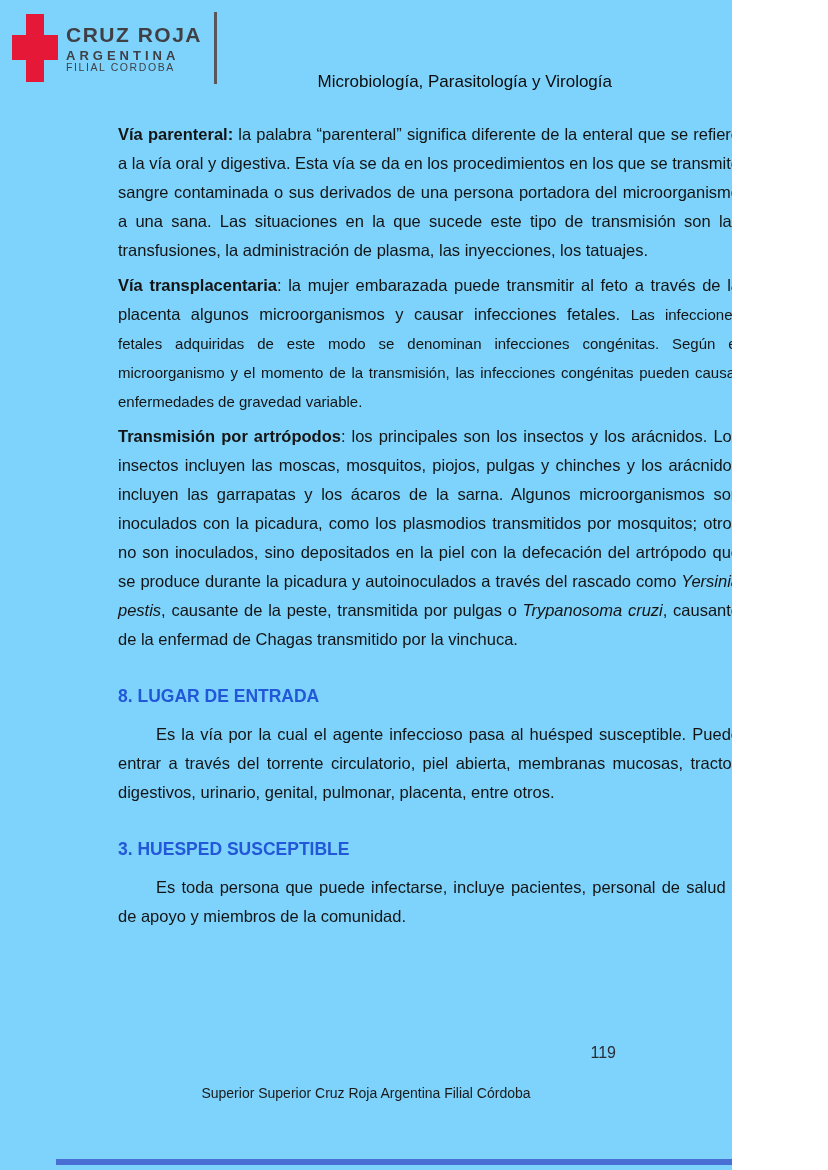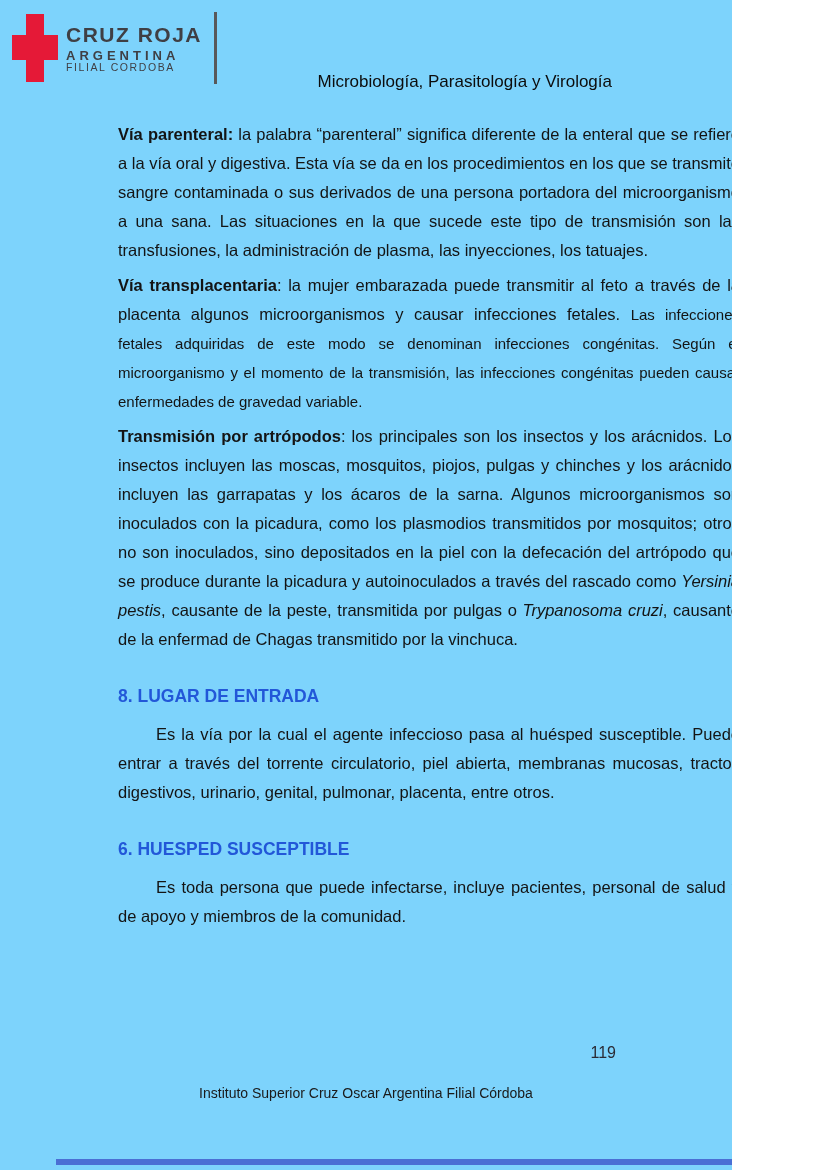--- a/index.html
+++ b/index.html
@@ -131,23 +131,23 @@
   <div class="doc-title">Microbiología, Parasitología y Virología</div>
 
   <div class="content">
     <p><span class="run-bold">Vía parenteral: </span><span class="run-normal">la palabra “parenteral” significa diferente de la enteral que se refiere a la vía oral y digestiva. Esta vía se da en los procedimientos en los que se transmite sangre contaminada o sus derivados de una persona portadora del microorganismo a una sana. Las situaciones en la que sucede este tipo de transmisión son las transfusiones, la administración de plasma, las inyecciones, los tatuajes.</span></p>
     <p><span class="run-bold">Vía transplacentaria</span><span class="run-normal">: la mujer embarazada puede transmitir al feto a través de la placenta algunos microorganismos y causar infecciones fetales. </span><span class="run-small">Las infecciones fetales adquiridas de este modo se denominan infecciones congénitas. Según el microorganismo y el momento de la transmisión, las infecciones congénitas pueden causar enfermedades de gravedad variable.</span></p>
     <p><span class="run-bold">Transmisión por artrópodos</span><span class="run-normal">: los principales son los insectos y los arácnidos. Los insectos incluyen las moscas, mosquitos, piojos, pulgas y chinches y los arácnidos incluyen las garrapatas y los ácaros de la sarna. Algunos microorganismos son inoculados con la picadura, como los plasmodios transmitidos por mosquitos; otros no son inoculados, sino depositados en la piel con la defecación del artrópodo que se produce durante la picadura y autoinoculados a través del rascado como </span><span class="run-italic">Yersinia pestis</span><span class="run-normal">, causante de la peste, transmitida por pulgas o </span><span class="run-italic">Trypanosoma cruzi</span><span class="run-normal">, causante de la enfermad de Chagas transmitido por la vinchuca.</span></p>
 
     <h2 class="sec">8. LUGAR DE ENTRADA</h2>
     <p class="indent">Es la vía por la cual el agente infeccioso pasa al huésped susceptible. Puede entrar a través del torrente circulatorio, piel abierta, membranas mucosas, tractos digestivos, urinario, genital, pulmonar, placenta, entre otros.</p>
 
-    <h2 class="sec">6. HUESPED SUSCEPTIBLE</h2>
+    <h2 class="sec">3. HUESPED SUSCEPTIBLE</h2>
     <p class="indent">Es toda persona que puede infectarse, incluye pacientes, personal de salud y de apoyo y miembros de la comunidad.</p>
   </div>
 
   <div class="page-number">119</div>
   <div class="footer-credits">
-    <div>Instituto Superior Cruz Oscar Argentina Filial Córdoba</div>
+    <div>Superior Superior Cruz Roja Argentina Filial Córdoba</div>
   </div>
   <div class="footer-rule"></div>
 
 </div>
 
 </body></html>

